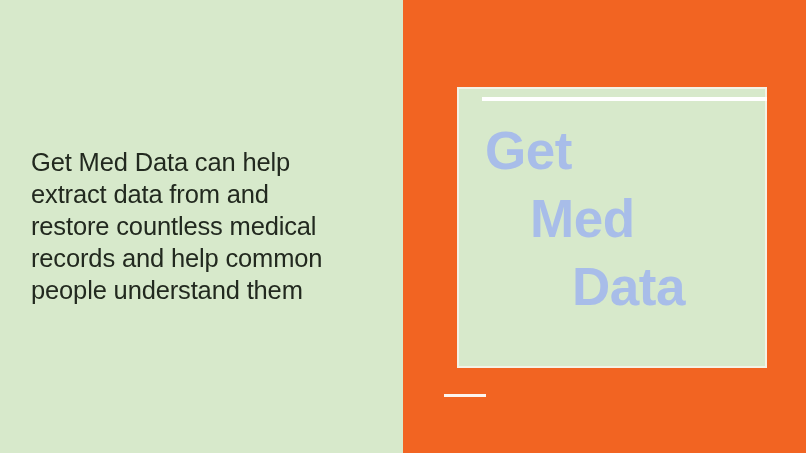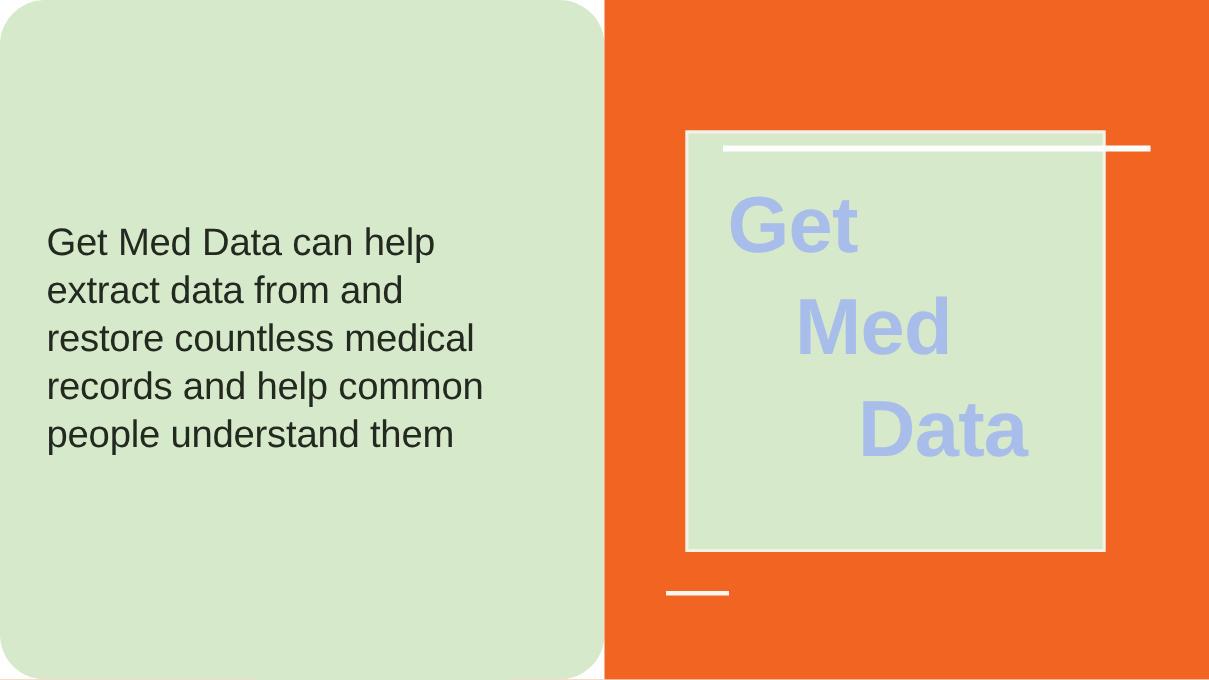--- a/index.html
+++ b/index.html
@@ -16,21 +16,20 @@
   }
 
   
   #left-panel {
     position: absolute;
     left: 0;
     top: 0;
     width: 403px;
     height: 453px;
     background: #d7e9cb;
-    border-radius: 30px;
   }
   #body-copy {
     position: absolute;
     left: 31px;
     top: 146px;
     width: 345px;
     font-size: 25.5px;
     line-height: 32px;
     font-weight: 400;
     letter-spacing: -0.15px;
@@ -45,21 +44,21 @@
     top: 0;
     width: 403px;
     height: 453px;
     background: #f26422;
   }
 
   #title-card {
     position: absolute;
     left: 54px;   
     top: 87px;
-    width: 280px; 
+    width: 310px; 
     height: 281px;
     background: #d7e9cb;
     border: 2px solid #f3f2e6;
     box-sizing: border-box;
   }
 
   #card-rule {
     position: absolute;
     left: 23px;   
     top: 8px;     

